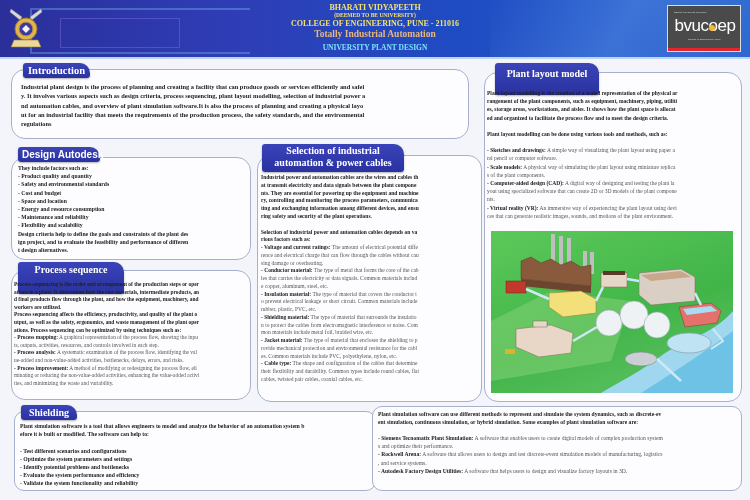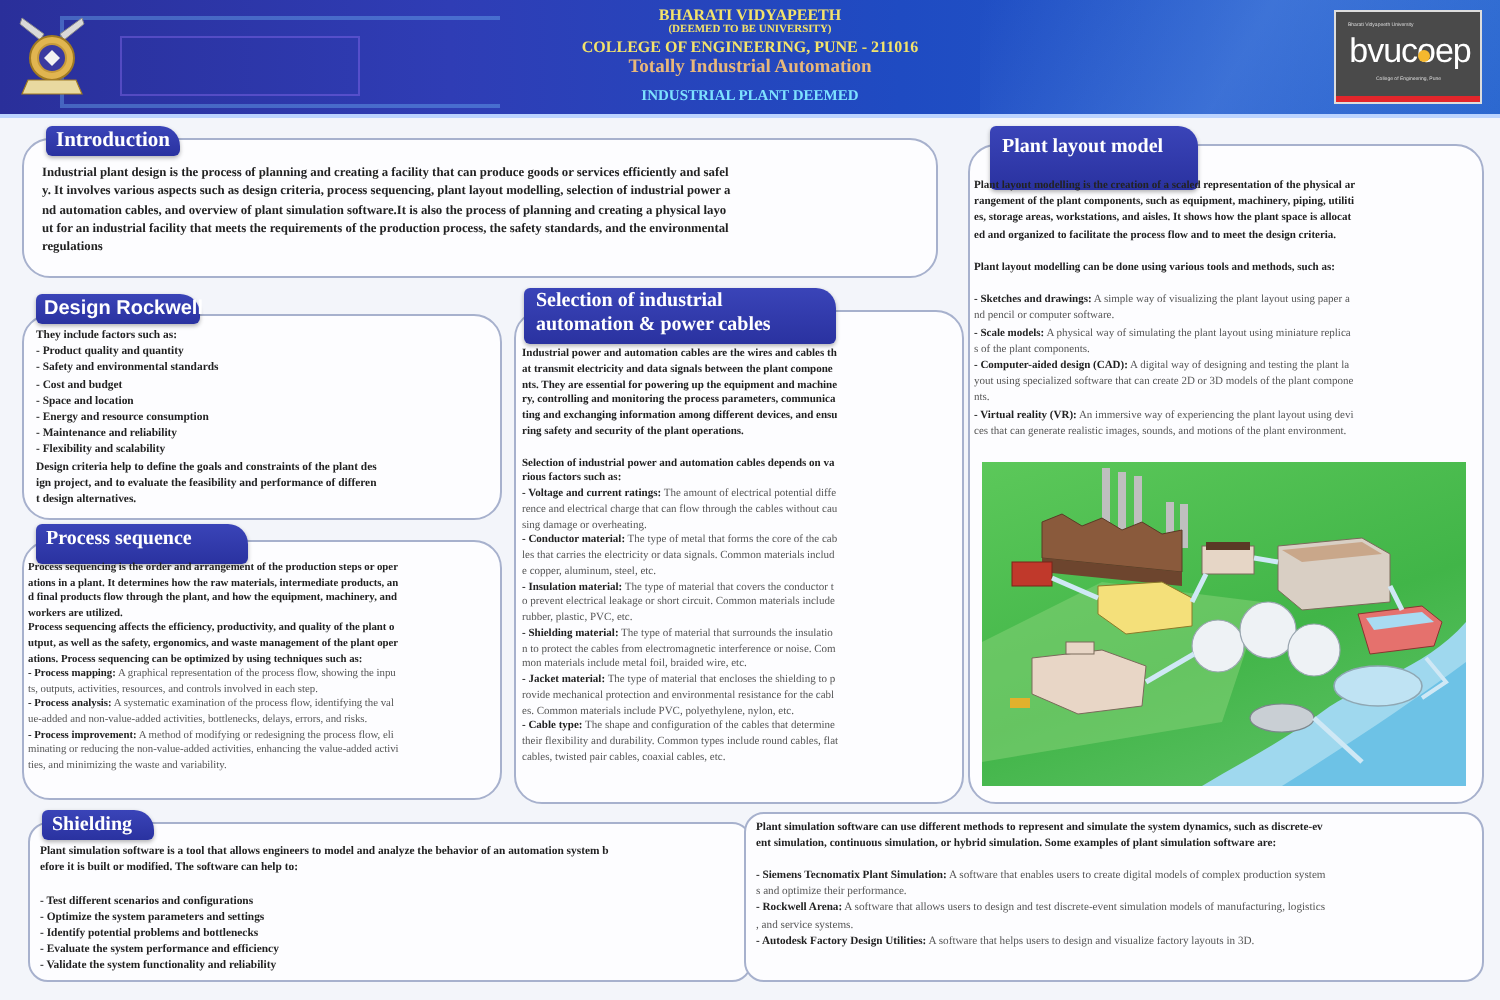--- a/index.html
+++ b/index.html
@@ -67,20 +67,21 @@
   }
   .tab {
     position: absolute;
     background: linear-gradient(180deg, #3a44b8 0%, #2a32a0 100%);
     color: #fff;
     font-family: "Liberation Serif", serif;
     font-weight: bold;
     border-radius: 3px 10px 3px 3px;
     box-shadow: 0 1px 2px rgba(0,0,0,0.3);
     white-space: nowrap;
+    text-align: center;
   }
   .body-text {
     position: absolute;
     font-family: "Liberation Serif", serif;
     font-size: 6.1px;
     line-height: 8.1px;
     color: #222;
     text-align: justify;
   }
   .b { font-weight: bold; color: #222; }
@@ -110,21 +111,21 @@
     <circle cx="18" cy="26" r="7" fill="#3a3aa0" stroke="#c69a3a" stroke-width="1"></circle>
     <path d="M14 26 L18 22 L22 26 L18 30 Z" fill="#f2f2f2"></path>
     <path d="M6 37 L30 37 L33 44 L3 44 Z" fill="#e9d9a0" stroke="#a07a22" stroke-width="0.6"></path>
   </svg>
 
   <div class="header-text">
     <div class="h-line1">BHARATI VIDYAPEETH</div>
     <div class="h-line2">(DEEMED TO BE UNIVERSITY)</div>
     <div class="h-line3">COLLEGE OF ENGINEERING, PUNE - 211016</div>
     <div class="h-line4">Totally Industrial Automation</div>
-    <div class="h-line5">INDUSTRIAL PLANT DEEMED</div>
+    <div class="h-line5">UNIVERSITY PLANT DESIGN</div>
   </div>
 
   <div class="brand-logo">
     <span class="brand-small">Bharati Vidyapeeth University</span>
     <span class="brand-text">bvucoep</span>
     <span class="brand-dot"></span>
     <span class="brand-small2">College of Engineering, Pune</span>
     <span class="red-bar"></span>
   </div>
 </div>
@@ -133,56 +134,56 @@
 <div class="tab" style="left:23px; top:63px; padding:1px 5px; font-size:10.5px; height:15px; line-height:13px;">Introduction</div>
 <div class="body-text b" style="left:21px; top:82px; width:440px; font-size:6.4px; line-height:9.3px;">
   <span class="line">Industrial plant design is the process of planning and creating a facility that can produce goods or services efficiently and safel</span>
   <span class="line">y. It involves various aspects such as design criteria, process sequencing, plant layout modelling, selection of industrial power a</span>
   <span class="line">nd automation cables, and overview of plant simulation software.It is also the process of planning and creating a physical layo</span>
   <span class="line">ut for an industrial facility that meets the requirements of the production process, the safety standards, and the environmental</span>
   <span class="line">regulations</span>
 </div>
 
 <div class="panel" style="left:11px; top:157px; width:240px; height:103px;"></div>
-<div class="tab" style="left:18px; top:147px; width:82px; padding:1px 4px; font-size:10px; height:15px; line-height:13px; font-family:'Liberation Sans',sans-serif;">Design Rockwell</div>
+<div class="tab" style="left:18px; top:147px; width:82px; padding:1px 4px; font-size:10px; height:15px; line-height:13px; font-family:'Liberation Sans',sans-serif;">Design Autodesk</div>
 <div class="body-text b" style="left:18px; top:164px; width:232px; font-size:5.7px; line-height:8.2px;">
   <span class="line">They include factors such as:</span>
   <span class="line">- Product quality and quantity</span>
   <span class="line">- Safety and environmental standards</span>
   <span class="line">- Cost and budget</span>
   <span class="line">- Space and location</span>
   <span class="line">- Energy and resource consumption</span>
   <span class="line">- Maintenance and reliability</span>
   <span class="line">- Flexibility and scalability</span>
   <span class="line">Design criteria help to define the goals and constraints of the plant des</span>
   <span class="line">ign project, and to evaluate the feasibility and performance of differen</span>
   <span class="line">t design alternatives.</span>
 </div>
 
 <div class="panel" style="left:11px; top:270px; width:240px; height:130px;"></div>
-<div class="tab" style="left:18px; top:262px; width:106px; padding:1px 5px; font-size:10px; height:20px; line-height:14px;">Process sequence</div>
+<div class="tab" style="left:18px; top:262px; width:106px; padding:1px 5px; font-size:10px; height:32px; line-height:14px;">Process sequence</div>
 <div class="body-text" style="left:14px; top:281px; width:236px; font-size:5.4px; line-height:7.6px;">
   <span class="line b">Process sequencing is the order and arrangement of the production steps or oper</span>
   <span class="line b">ations in a plant. It determines how the raw materials, intermediate products, an</span>
   <span class="line b">d final products flow through the plant, and how the equipment, machinery, and</span>
   <span class="line b">workers are utilized.</span>
   <span class="line b">Process sequencing affects the efficiency, productivity, and quality of the plant o</span>
   <span class="line b">utput, as well as the safety, ergonomics, and waste management of the plant oper</span>
   <span class="line b">ations. Process sequencing can be optimized by using techniques such as:</span>
   <span class="line"><span class="b">- Process mapping:</span><span class="light"> A graphical representation of the process flow, showing the inpu</span></span>
   <span class="line light">ts, outputs, activities, resources, and controls involved in each step.</span>
   <span class="line"><span class="b">- Process analysis:</span><span class="light"> A systematic examination of the process flow, identifying the val</span></span>
   <span class="line light">ue-added and non-value-added activities, bottlenecks, delays, errors, and risks.</span>
   <span class="line"><span class="b">- Process improvement:</span><span class="light"> A method of modifying or redesigning the process flow, eli</span></span>
   <span class="line light">minating or reducing the non-value-added activities, enhancing the value-added activi</span>
   <span class="line light">ties, and minimizing the waste and variability.</span>
 </div>
 
 <div class="panel" style="left:257px; top:155px; width:225px; height:247px;"></div>
-<div class="tab" style="left:262px; top:144px; width:156px; padding:1px 6px; font-size:10px; line-height:11.5px; height:28px;">
+<div class="tab" style="left:262px; top:144px; width:142px; padding:1px 6px; font-size:10px; line-height:11.5px; height:28px;">
   <span class="line">Selection of industrial</span>
   <span class="line">automation &amp; power cables</span>
 </div>
 <div class="body-text" style="left:261px; top:174px; width:220px; font-size:5.5px; line-height:7.75px;">
   <span class="line b">Industrial power and automation cables are the wires and cables th</span>
   <span class="line b">at transmit electricity and data signals between the plant compone</span>
   <span class="line b">nts. They are essential for powering up the equipment and machine</span>
   <span class="line b">ry, controlling and monitoring the process parameters, communica</span>
   <span class="line b">ting and exchanging information among different devices, and ensu</span>
   <span class="line b">ring safety and security of the plant operations.</span>

